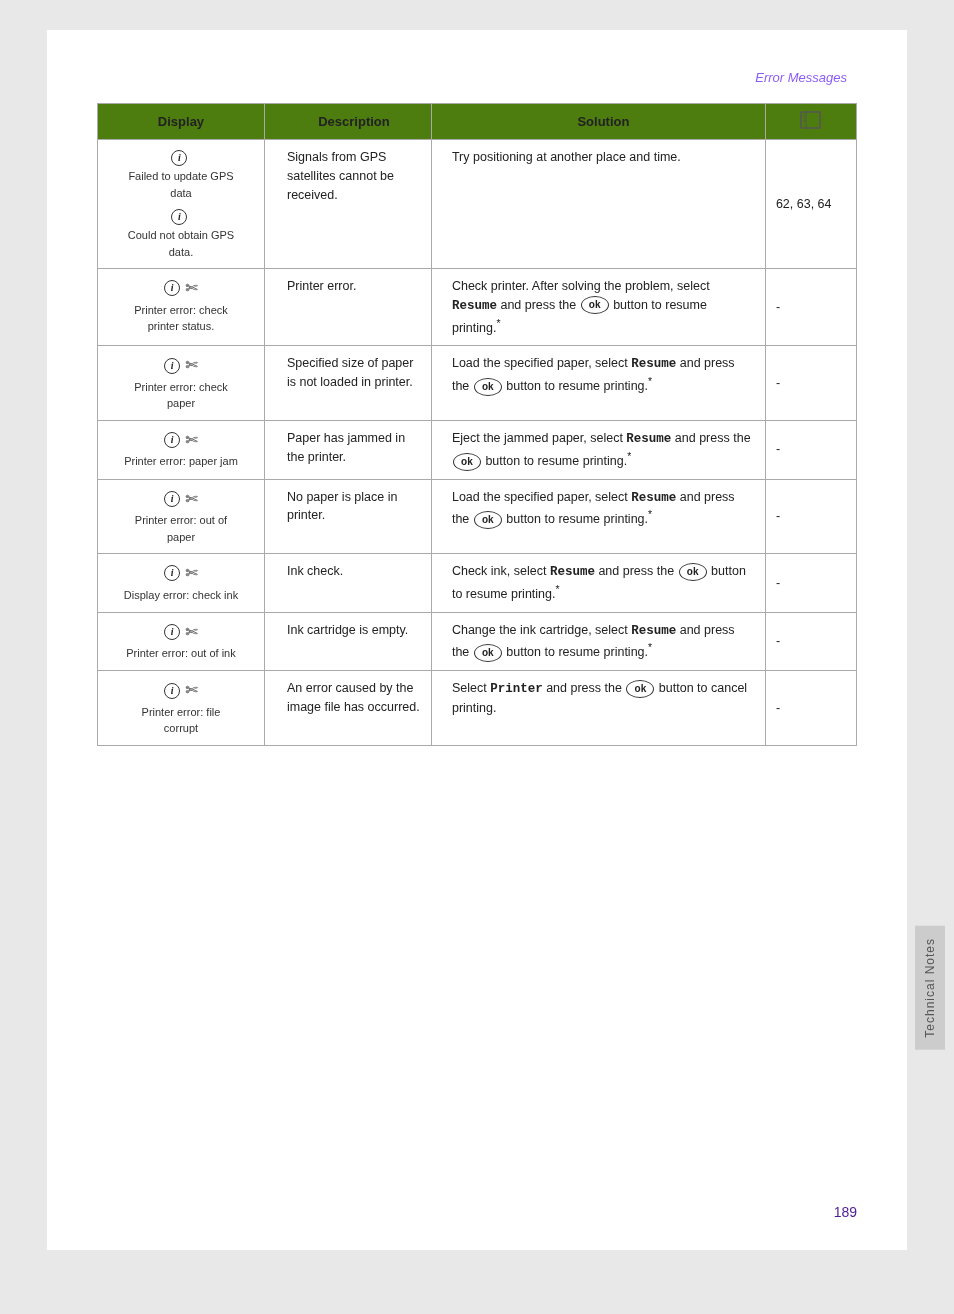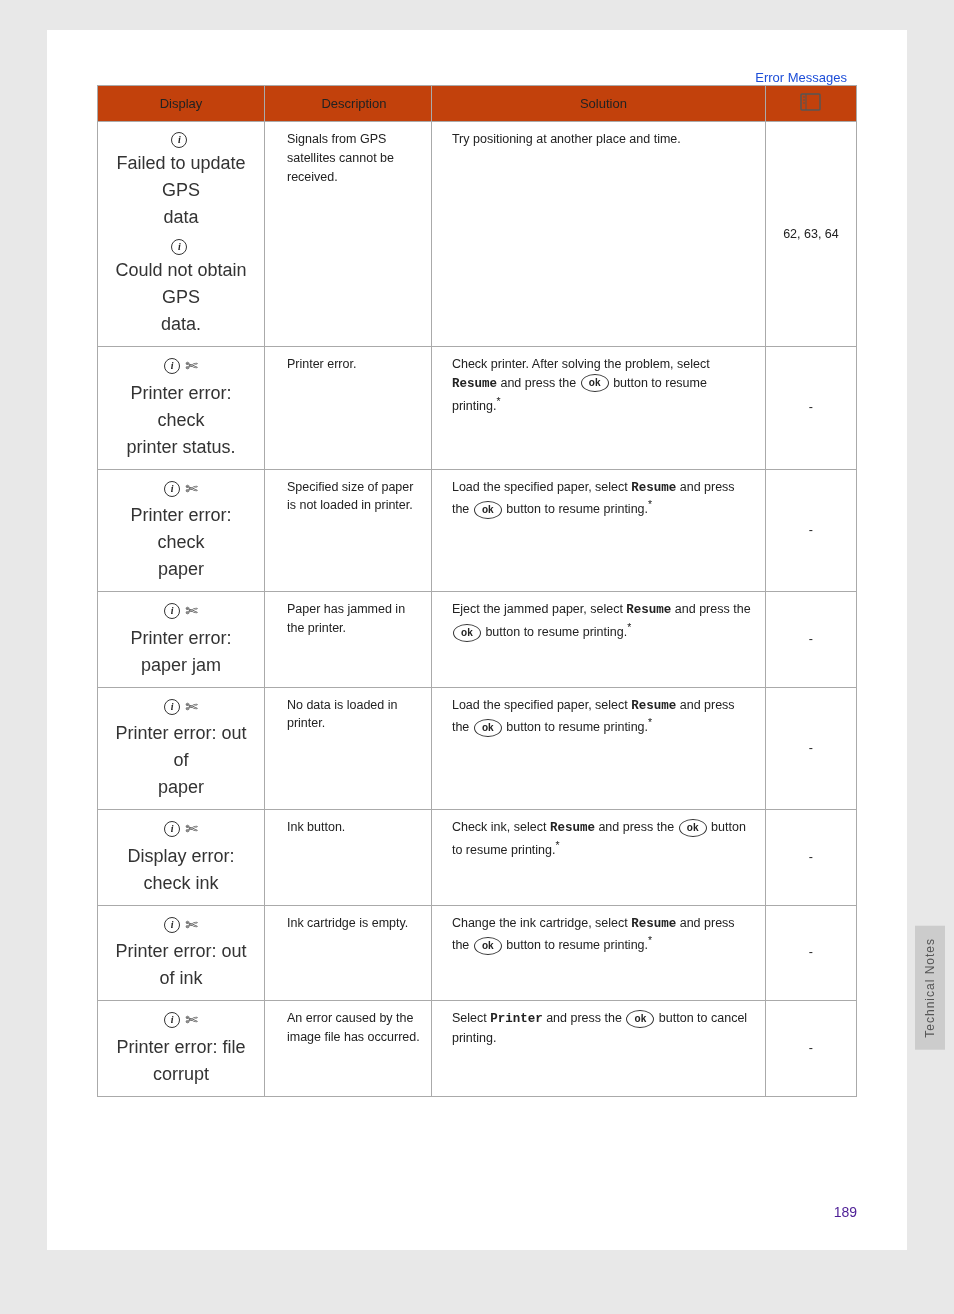--- a/index.html
+++ b/index.html
@@ -16,34 +16,36 @@
       background: #fff;
       width: 860px;
       min-height: 1220px;
       margin: 30px auto;
       padding: 40px 50px 60px 50px;
       position: relative;
     }
     .page-header {
       text-align: right;
       font-size: 13px;
-      color: #1d4ed8;
+      color: #8b5cf6;
+      margin-bottom: 18px;
       padding-right: 10px;
+      font-style: italic;
     }
     table {
       width: 100%;
       border-collapse: collapse;
       font-size: 12.5px;
     }
     thead th {
       border: 1px solid #aaa;
-      background: #c2410c;
+      background: #4d7c0f;
       padding: 7px 10px;
       text-align: center;
-      font-weight: normal;
+      font-weight: bold;
       font-size: 13px;
     }
     td {
       border: 1px solid #aaa;
       padding: 8px 10px;
       vertical-align: top;
       line-height: 1.5;
     }
     .col-display { width: 22%; }
     .col-desc { width: 22%; padding-left: 22px; }
@@ -61,21 +63,21 @@
       border-radius: 50%;
       font-size: 10px;
       font-weight: bold;
       text-align: center;
       line-height: 13px;
       margin-right: 3px;
       font-style: italic;
       font-family: serif;
     }
     .display-label {
-      font-size: 18px;
+      font-size: 11px;
       text-align: center;
       color: #333;
       margin-top: 2px;
     }
     .bold { font-weight: bold; font-family: Liberation Mono, monospace; }
     .ok-circle {
       display: inline-block;
       width: 28px;
       height: 18px;
       border: 1.5px solid #333;
@@ -105,21 +107,21 @@
       right: -38px;
       bottom: 200px;
       writing-mode: vertical-rl;
       transform: rotate(180deg);
       font-size: 12px;
       color: #555;
       background: #ccc;
       padding: 12px 8px;
       letter-spacing: 1px;
     }
-    .ref-cell { text-align: center; vertical-align: middle; font-size: 12.5px; }
+    .ref-cell { text-align: left; vertical-align: middle; font-size: 12.5px; }
     .gps-row { margin-bottom: 6px; }
   </style>
 </head>
 <body>
 
 <div class="page">
   <div class="page-header">
     <span>Error Messages</span>
   </div>
 
@@ -205,36 +207,36 @@
       </tr>
 
       <tr>
         <td class="col-display display-cell">
           <div style="display:flex;align-items:center;justify-content:center;gap:2px;">
             <span class="icon-i">i</span>
             <span style="font-size:15px;">✄</span>
           </div>
           <div class="display-label">Printer error: out of<br>paper</div>
         </td>
-        <td class="col-desc">No data is loaded in printer.</td>
+        <td class="col-desc">No paper is place in printer.</td>
         <td class="col-solution">
           Load the specified paper, select <span class="bold">Resume</span> and press the <span class="ok-circle">ok</span> button to resume printing.<sup>*</sup>
         </td>
         <td class="ref-cell">-</td>
       </tr>
 
       <tr>
         <td class="col-display display-cell">
           <div style="display:flex;align-items:center;justify-content:center;gap:2px;">
             <span class="icon-i">i</span>
             <span style="font-size:15px;">✄</span>
           </div>
           <div class="display-label">Display error: check ink</div>
         </td>
-        <td class="col-desc">Ink button.</td>
+        <td class="col-desc">Ink check.</td>
         <td class="col-solution">
           Check ink, select <span class="bold">Resume</span> and press the <span class="ok-circle">ok</span> button to resume printing.<sup>*</sup>
         </td>
         <td class="ref-cell">-</td>
       </tr>
 
       <tr>
         <td class="col-display display-cell">
           <div style="display:flex;align-items:center;justify-content:center;gap:2px;">
             <span class="icon-i">i</span>

